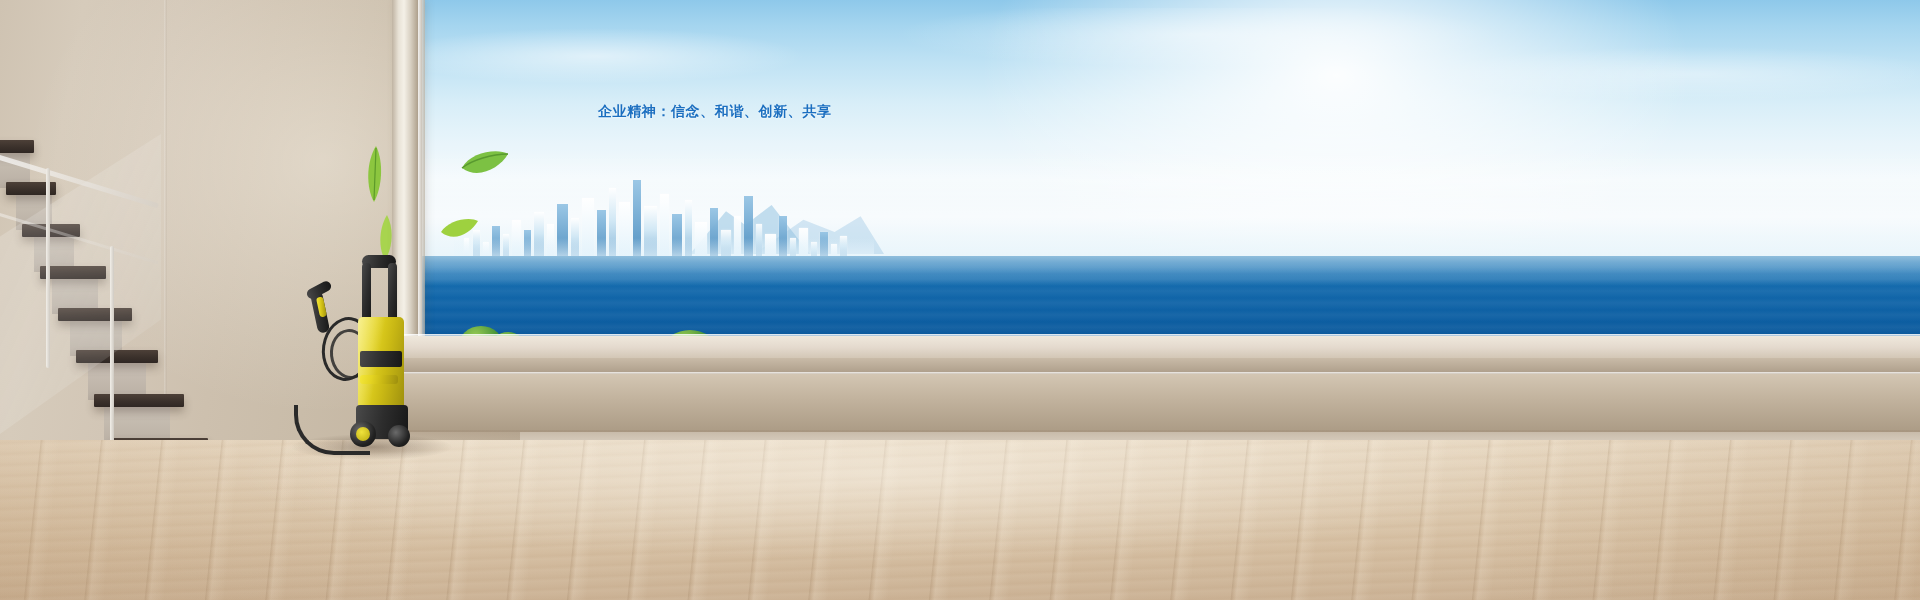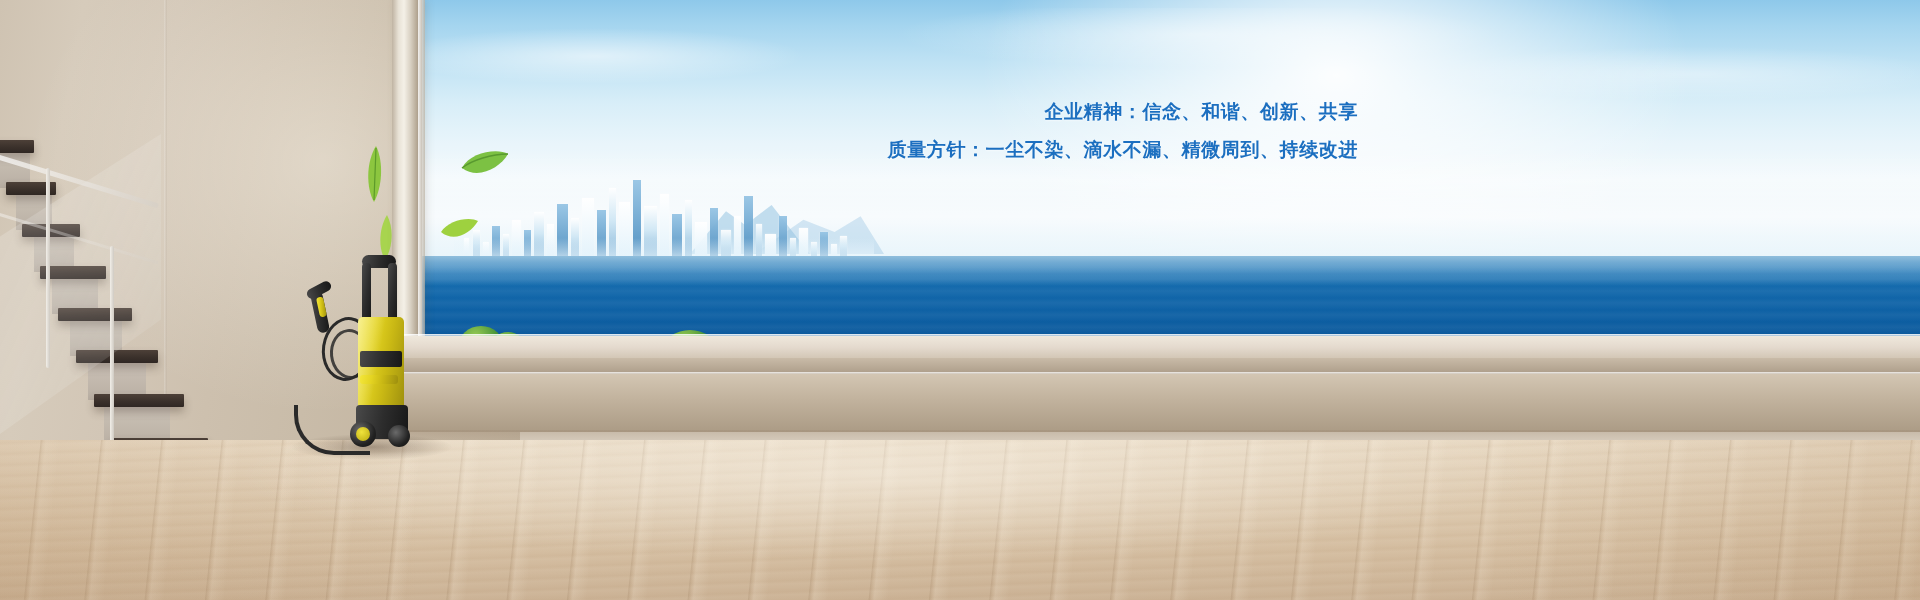--- a/index.html
+++ b/index.html
@@ -260,28 +260,27 @@
   }
 
   
   .text-block {
     position: absolute;
     left: 598px; top: 92px;
     width: 760px;
   }
   .text-line {
     font-family: "DejaVu Sans", "Liberation Sans", sans-serif;
-    font-size: 19px;
+    font-size: 14px;
     font-weight: 700;
     color: #1c6fc0;
     letter-spacing: .6px;
     line-height: 38px;
     white-space: nowrap;
     text-shadow: 0 1px 2px rgba(255,255,255,.65);
-    text-align: right;
   }
 
   
   .washer { position:absolute; left:300px; top:255px; width:130px; height:205px; }
   .w-part { position:absolute; }
   .w-body {
     background: linear-gradient(100deg, #f3e63a 0%, #e4d422 30%, #c9b814 60%, #9d8f0e 100%);
     border-radius: 5px;
   }
   .w-dark {
@@ -477,16 +476,15 @@
     <div class="w-part" style="left:56px; top:172px; width:14px; height:14px; border-radius:50%;
          background:radial-gradient(circle at 40% 36%, #f0e33c, #b9a910);"></div>
 
     <div class="w-part" style="left:-6px; top:150px; width:72px; height:46px;
          border-bottom:4px solid #2a2a2a; border-left:4px solid #2a2a2a;
          border-radius:0 0 0 40px;"></div>
   </div>
 
   <div class="text-block">
     <div class="text-line">企业精神：信念、和谐、创新、共享</div>
-    <div class="text-line">质量方针：一尘不染、滴水不漏、精微周到、持续改进</div>
   </div>
 
 </div>
 
 </body></html>

